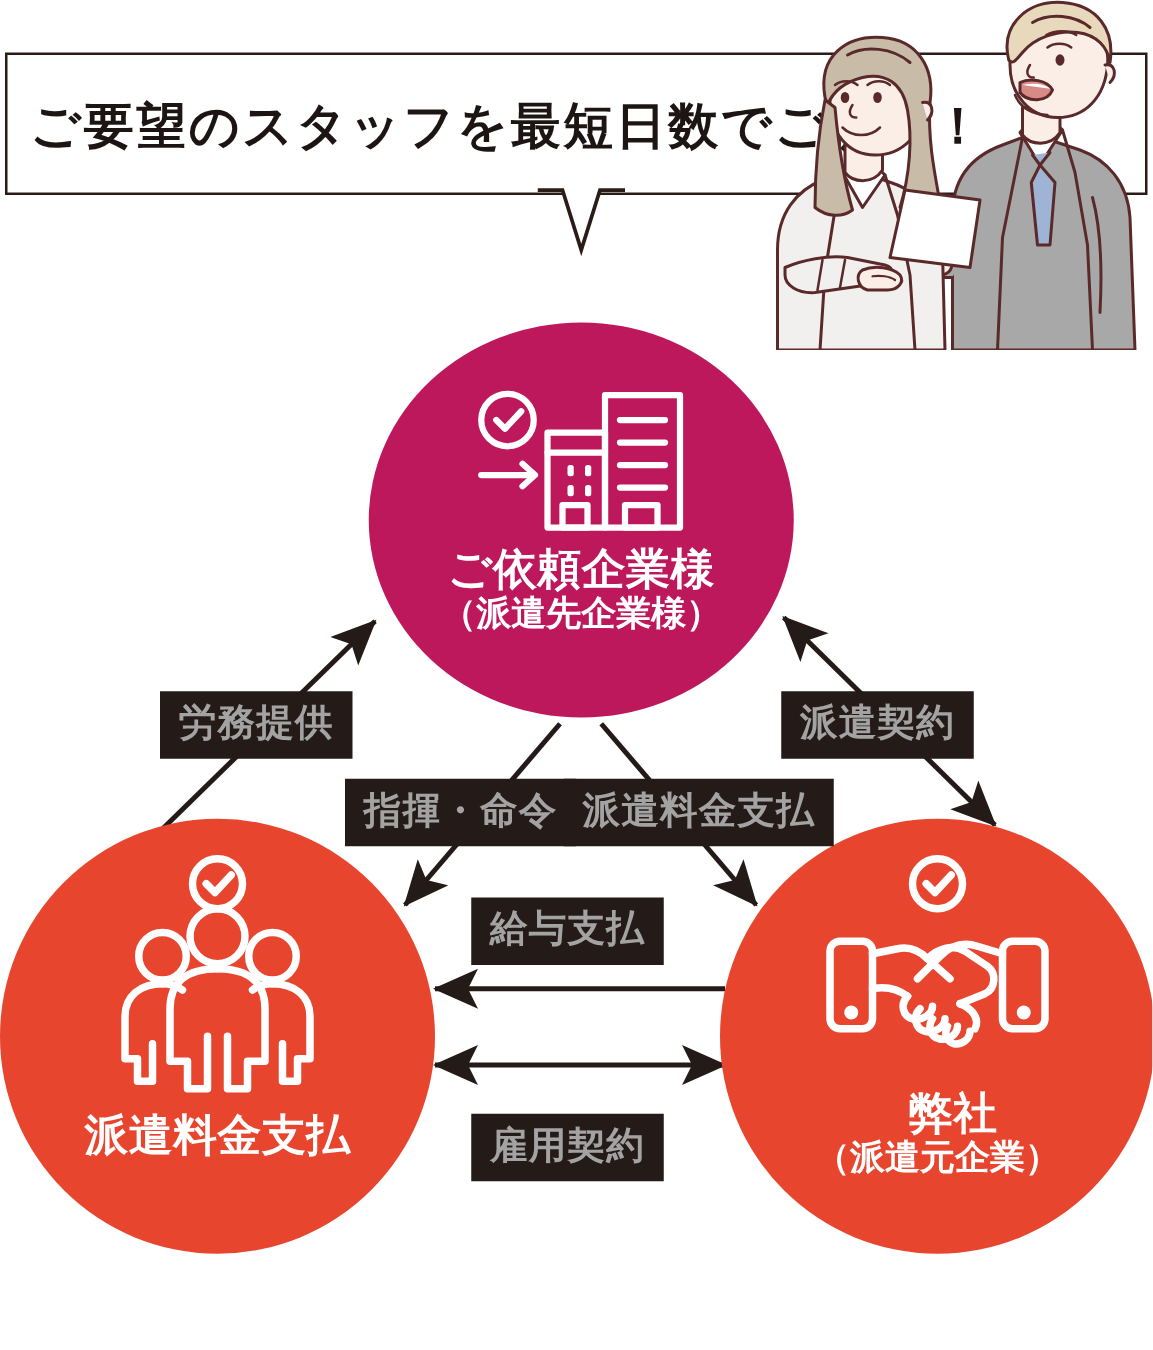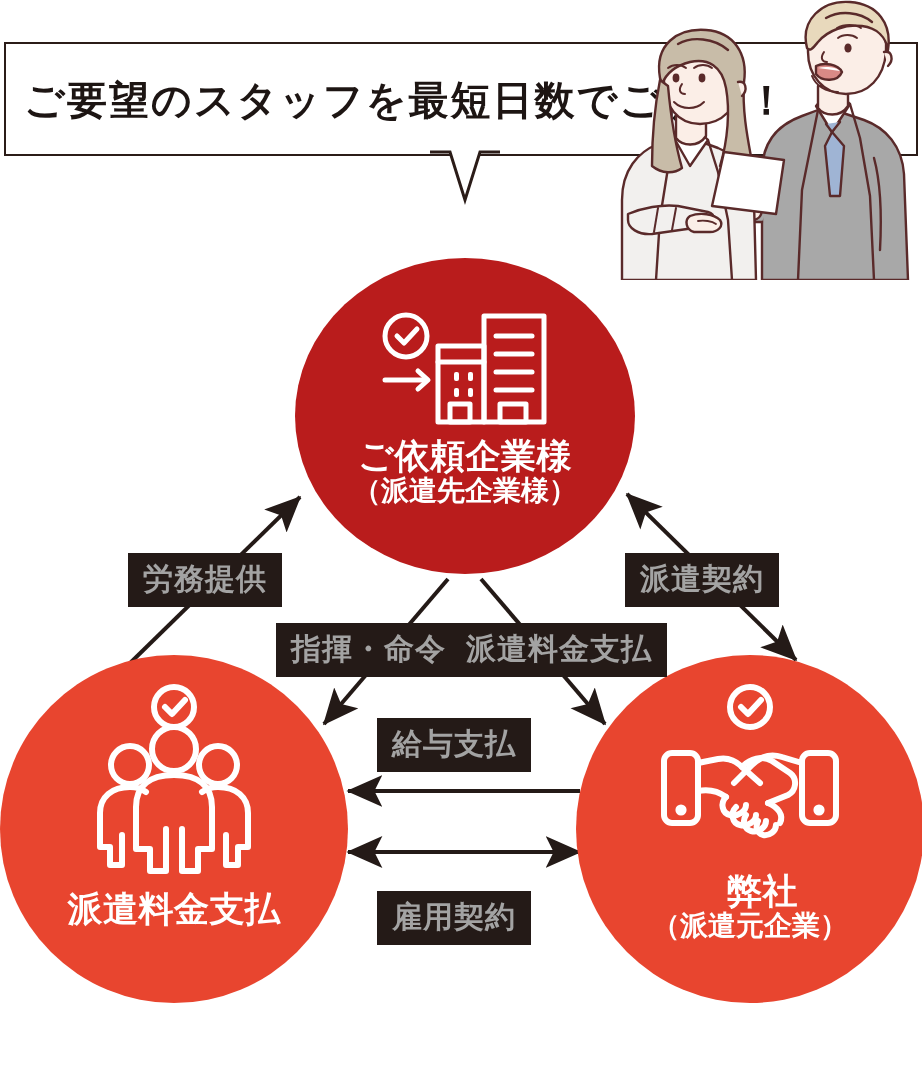--- a/index.html
+++ b/index.html
@@ -85,21 +85,21 @@
     align-items: center;
     justify-content: flex-start;
     box-sizing: border-box;
     z-index: 3;
   }
   #node-client {
     left: 295px;
     top: 258px;
     width: 340px;
     height: 316px;
-    background: #b91c1c;
+    background: #be185d;
     padding-top: 52px;
   }
   #node-staff {
     left: 0px;
     top: 655px;
     width: 348px;
     height: 348px;
     background: #e8452f;
     padding-top: 24px;
   }

